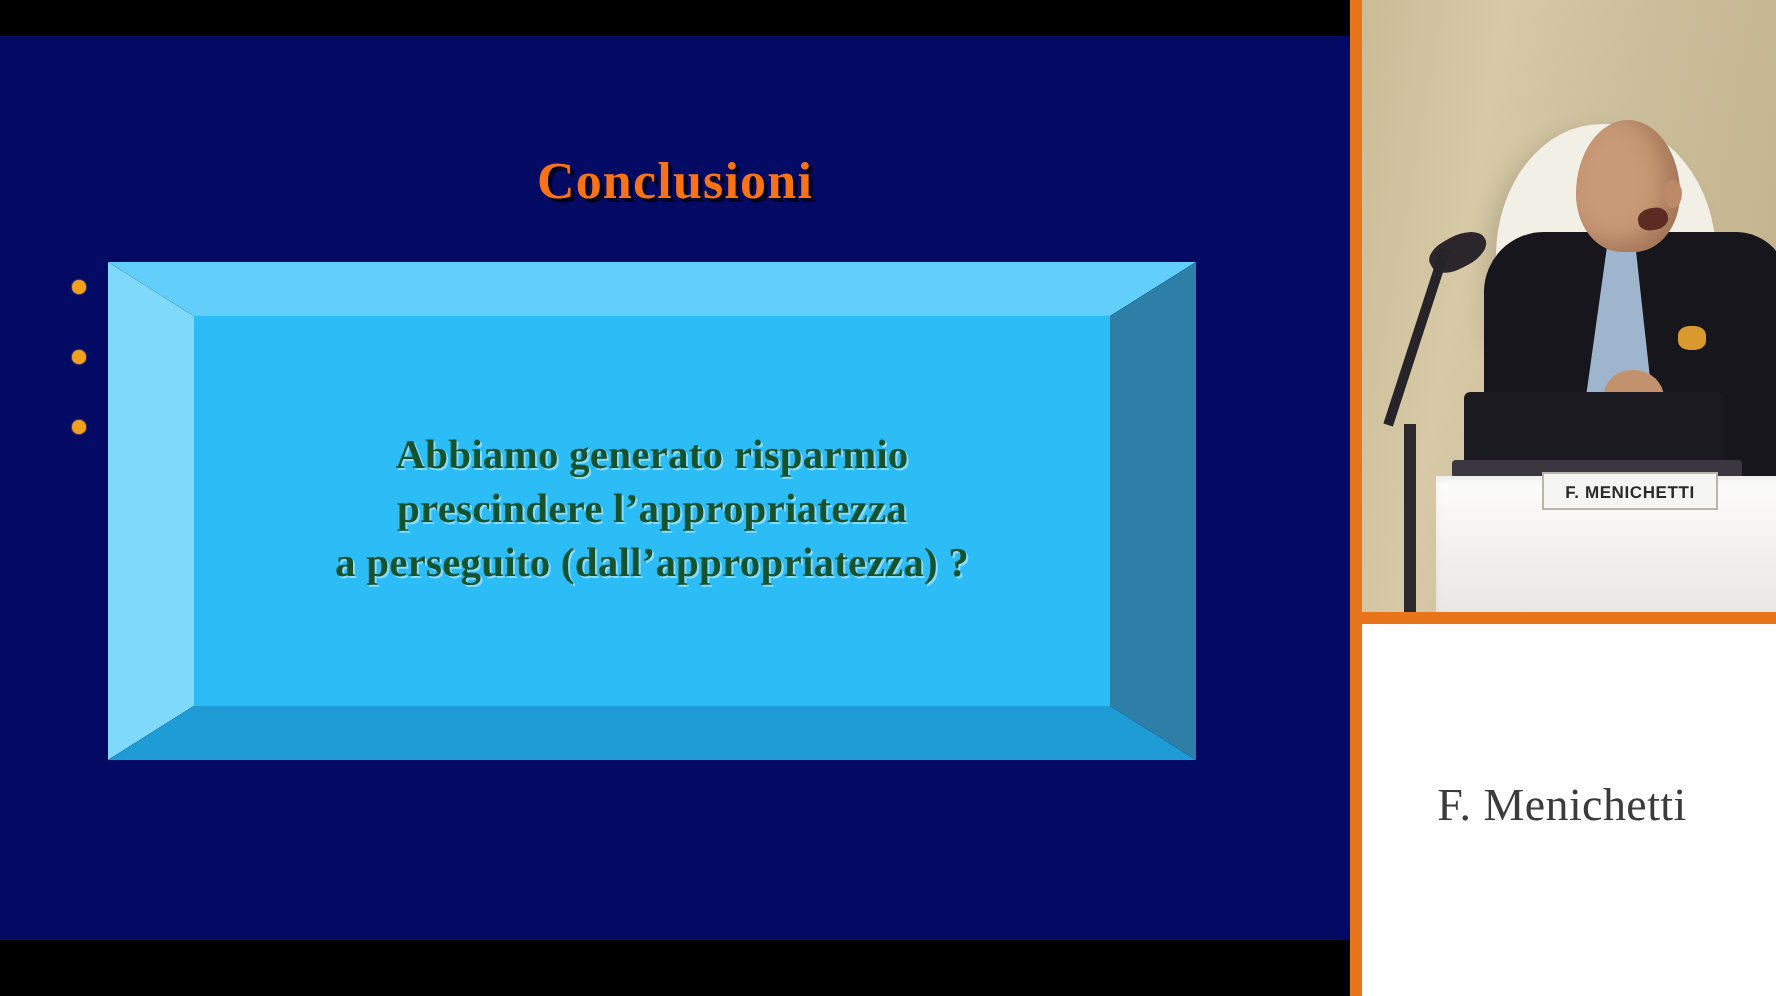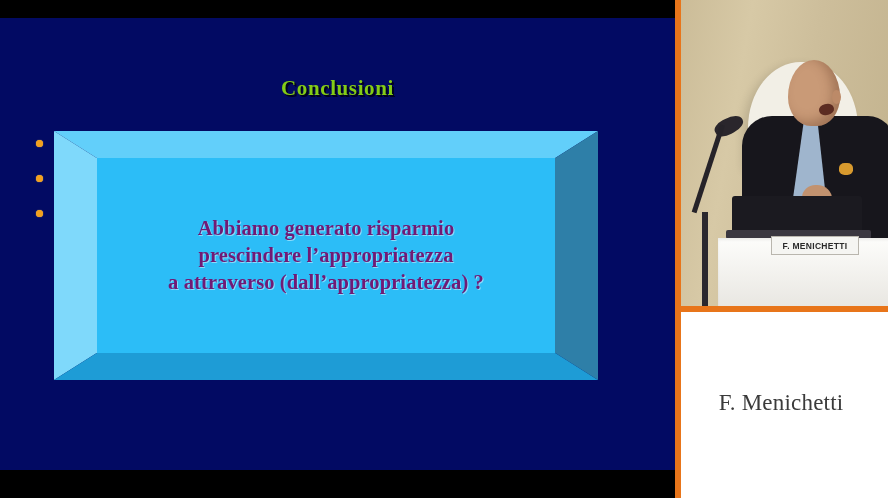--- a/index.html
+++ b/index.html
@@ -53,23 +53,23 @@
 
   
   #slide-title {
     position: absolute;
     left: 0;
     top: 58px;
     width: 675px;
     text-align: center;
     font-family: "Liberation Serif", serif;
     font-weight: bold;
-    font-size: 21px;
+    font-size: 26px;
     letter-spacing: 0.6px;
-    color: #84cc16;
+    color: #f97316;
     text-shadow: 2px 2px 0px #00031f, 1px 1px 0 #00031f;
   }
 
   
   .slide-bullet {
     position: absolute;
     width: 7px;
     height: 7px;
     border-radius: 50%;
     background: #F2A01E;
@@ -117,21 +117,21 @@
     display: flex;
     flex-direction: column;
     align-items: center;
     justify-content: center;
   }
   .box-line {
     font-family: "Liberation Serif", serif;
     font-weight: bold;
     font-size: 20.5px;
     line-height: 27px;
-    color: #701a75;
+    color: #14532d;
     white-space: nowrap;
     text-shadow: 1px 1px 0px rgba(255,255,255,0.45);
     letter-spacing: 0.1px;
   }
 
   
   #right-panel {
     position: absolute;
     left: 675px;
     top: 0;
@@ -336,21 +336,21 @@
 
       <div id="content-box">
         <div class="bevel" id="bevel-t"></div>
         <div class="bevel" id="bevel-l"></div>
         <div class="bevel" id="bevel-r"></div>
         <div class="bevel" id="bevel-b"></div>
 
         <div id="box-face">
           <div class="box-line">Abbiamo generato risparmio</div>
           <div class="box-line">prescindere l’appropriatezza</div>
-          <div class="box-line">a attraverso (dall’appropriatezza) ?</div>
+          <div class="box-line">a perseguito (dall’appropriatezza) ?</div>
         </div>
       </div>
 
     </div>
 
     <div id="slide-letterbox-bottom"></div>
   </div>
 
   <div id="right-panel">
 

